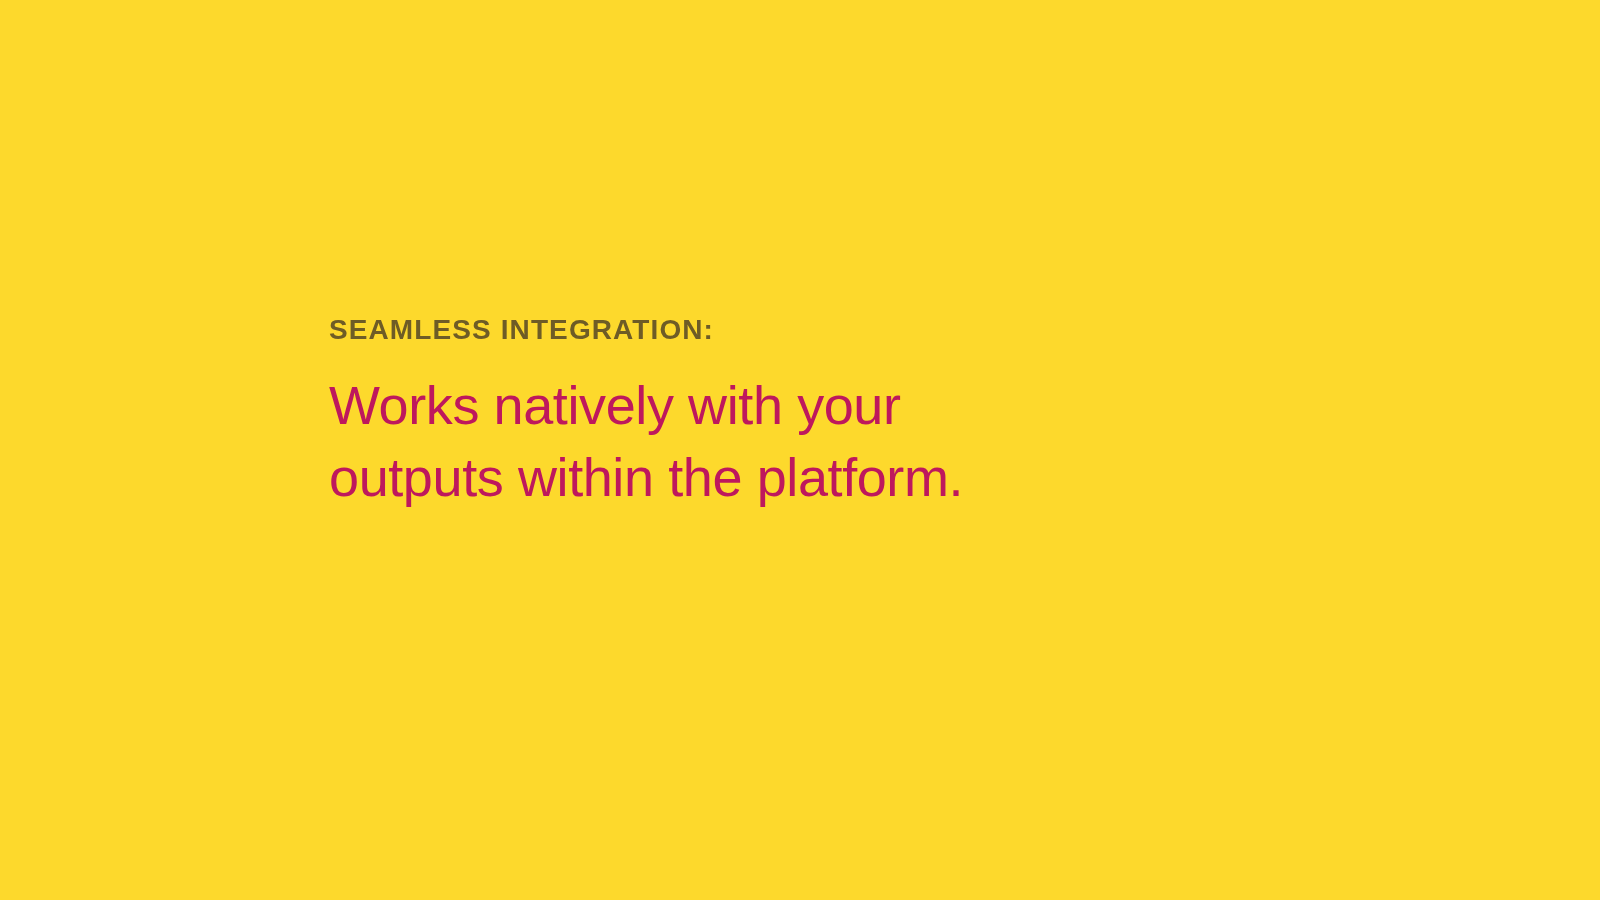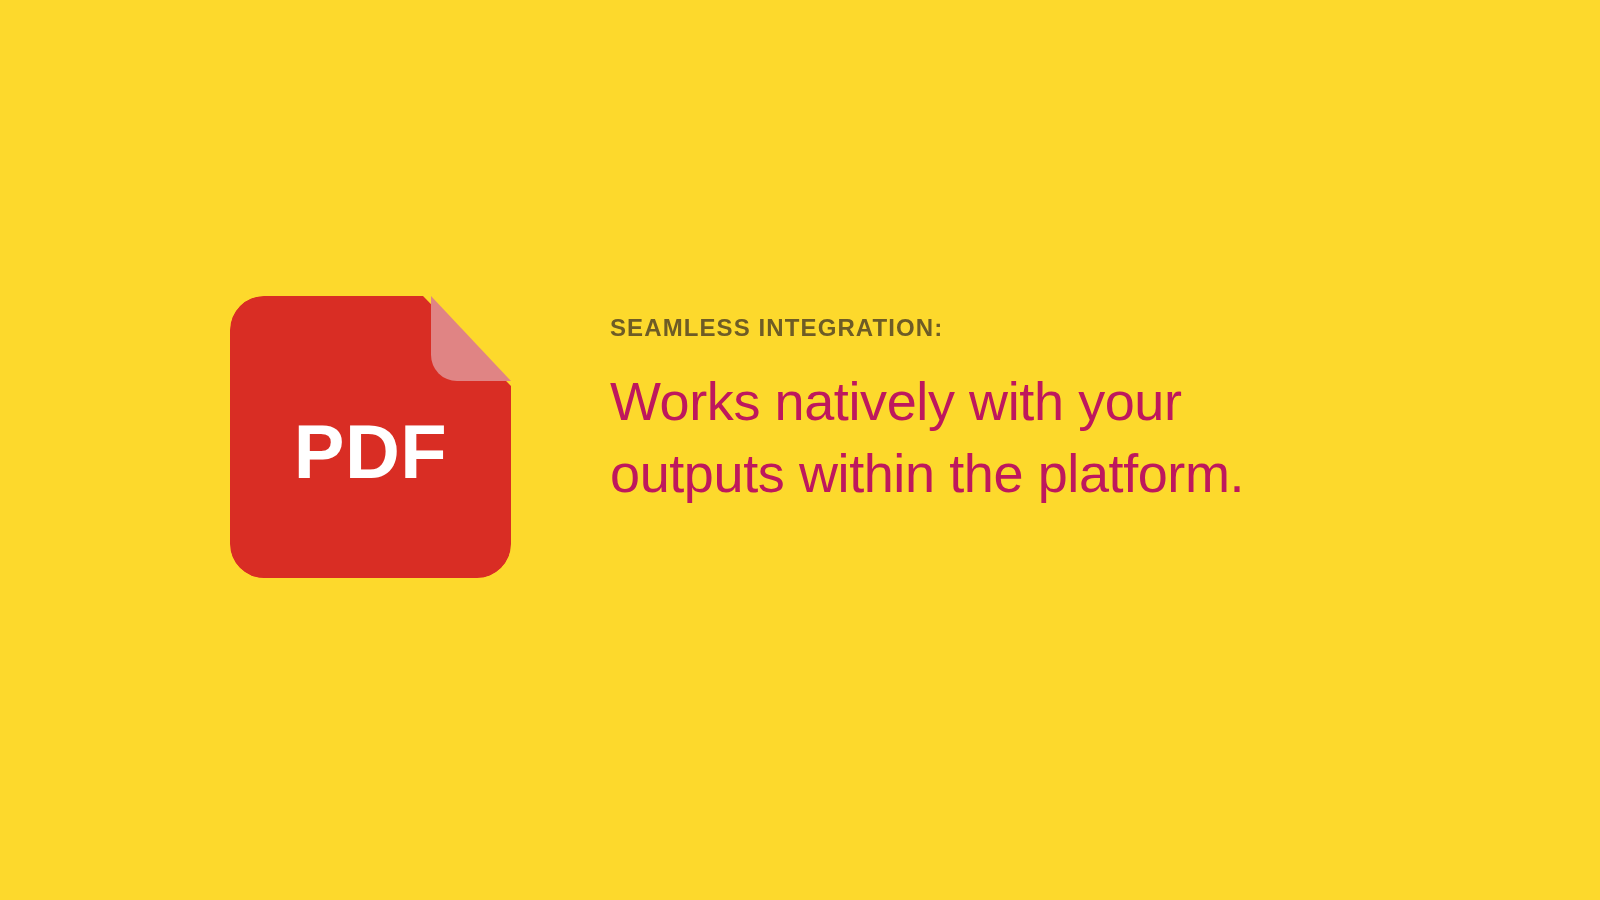--- a/index.html
+++ b/index.html
@@ -87,21 +87,21 @@
   
   .text-block {
     flex: 0 0 auto;
     margin-left: 99px;
     padding-top: 20px;
     width: 760px;
   }
   .eyebrow {
     color: #6E5C26;
     font-family: "Liberation Sans", sans-serif;
-    font-size: 24px;
+    font-size: 28px;
     font-weight: 700;
     letter-spacing: 1.1px;
     line-height: 1;
     margin: 0 0 26px 0;
     text-transform: uppercase;
     white-space: nowrap;
   }
   .headline {
     color: #be185d;
     font-family: "Liberation Sans", sans-serif;
@@ -116,26 +116,20 @@
     white-space: nowrap;
   }
 </style>
 </head>
 <body>
 
 <div class="slide">
 
   <div class="content-row">
 
-    <div class="file-icon">
-      <div class="file-icon-body"></div>
-      <div class="file-icon-cut"></div>
-      <div class="file-icon-fold"></div>
-      <div class="file-icon-label">PDF</div>
-    </div>
 
     <div class="text-block">
       <div class="eyebrow">SEAMLESS INTEGRATION:</div>
       <div class="headline">
         <span class="headline-line">Works natively with your</span>
         <span class="headline-line">outputs within the platform.</span>
       </div>
     </div>
 
   </div>

